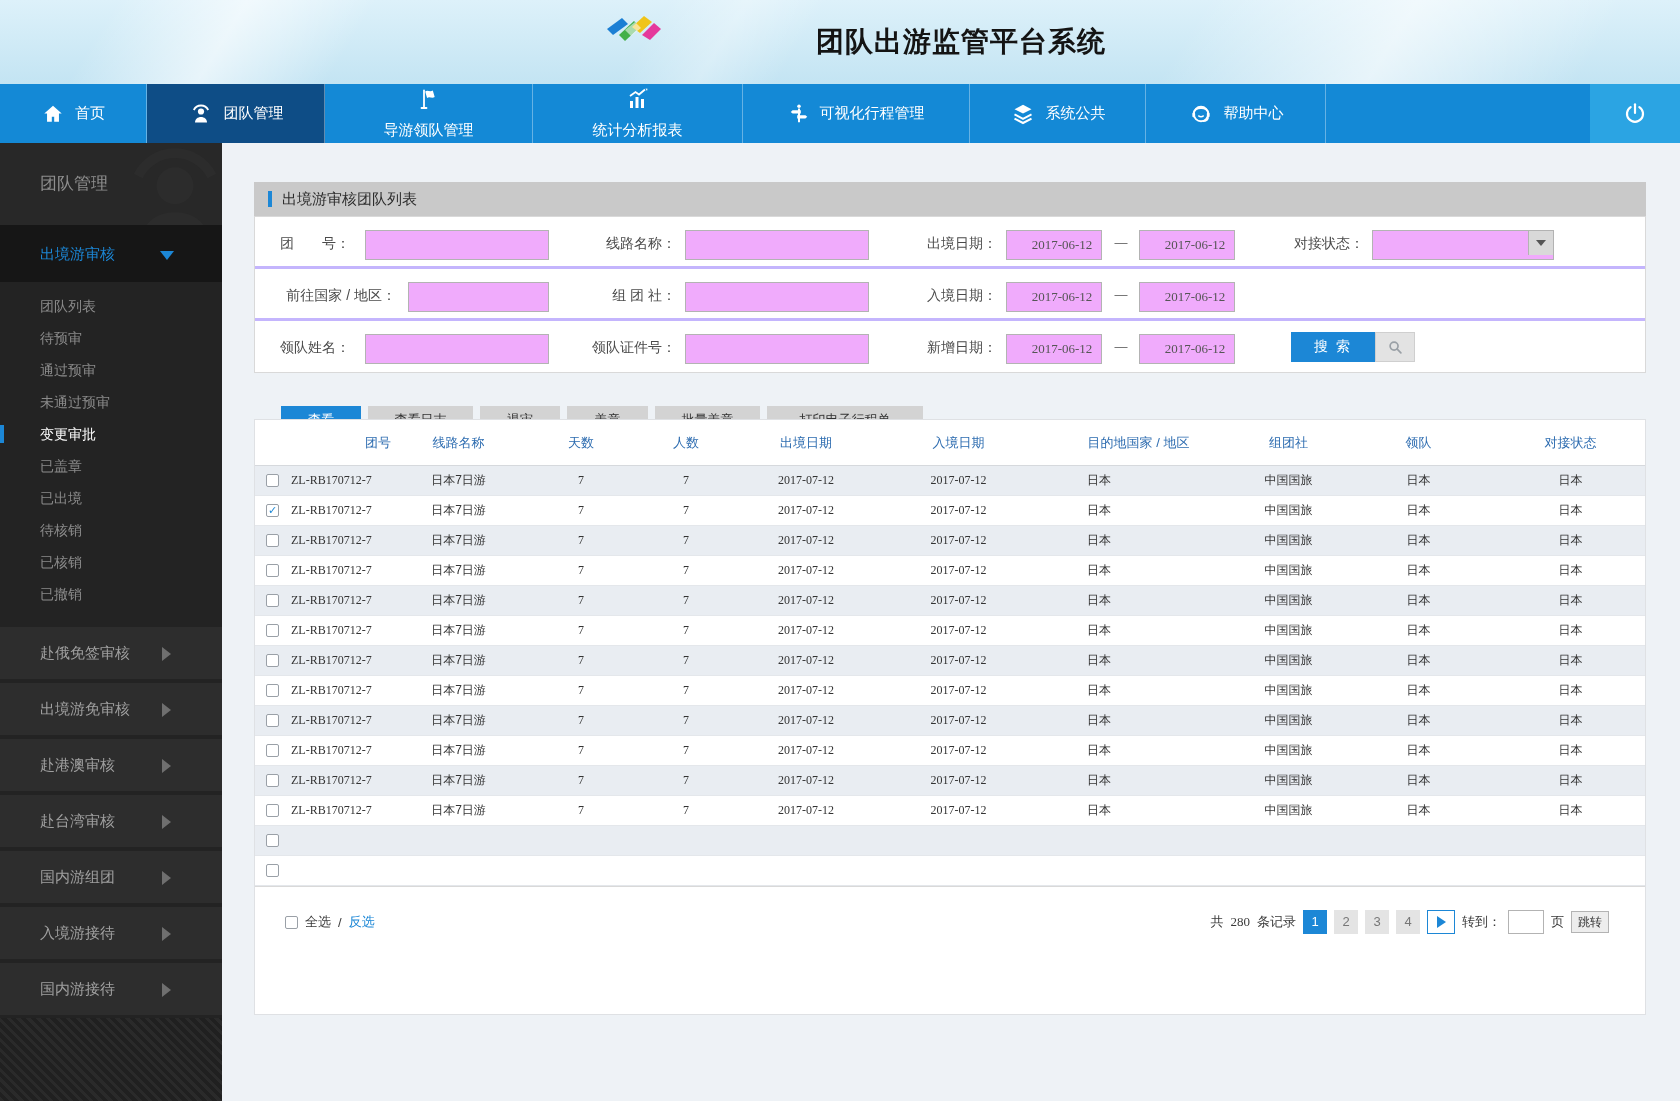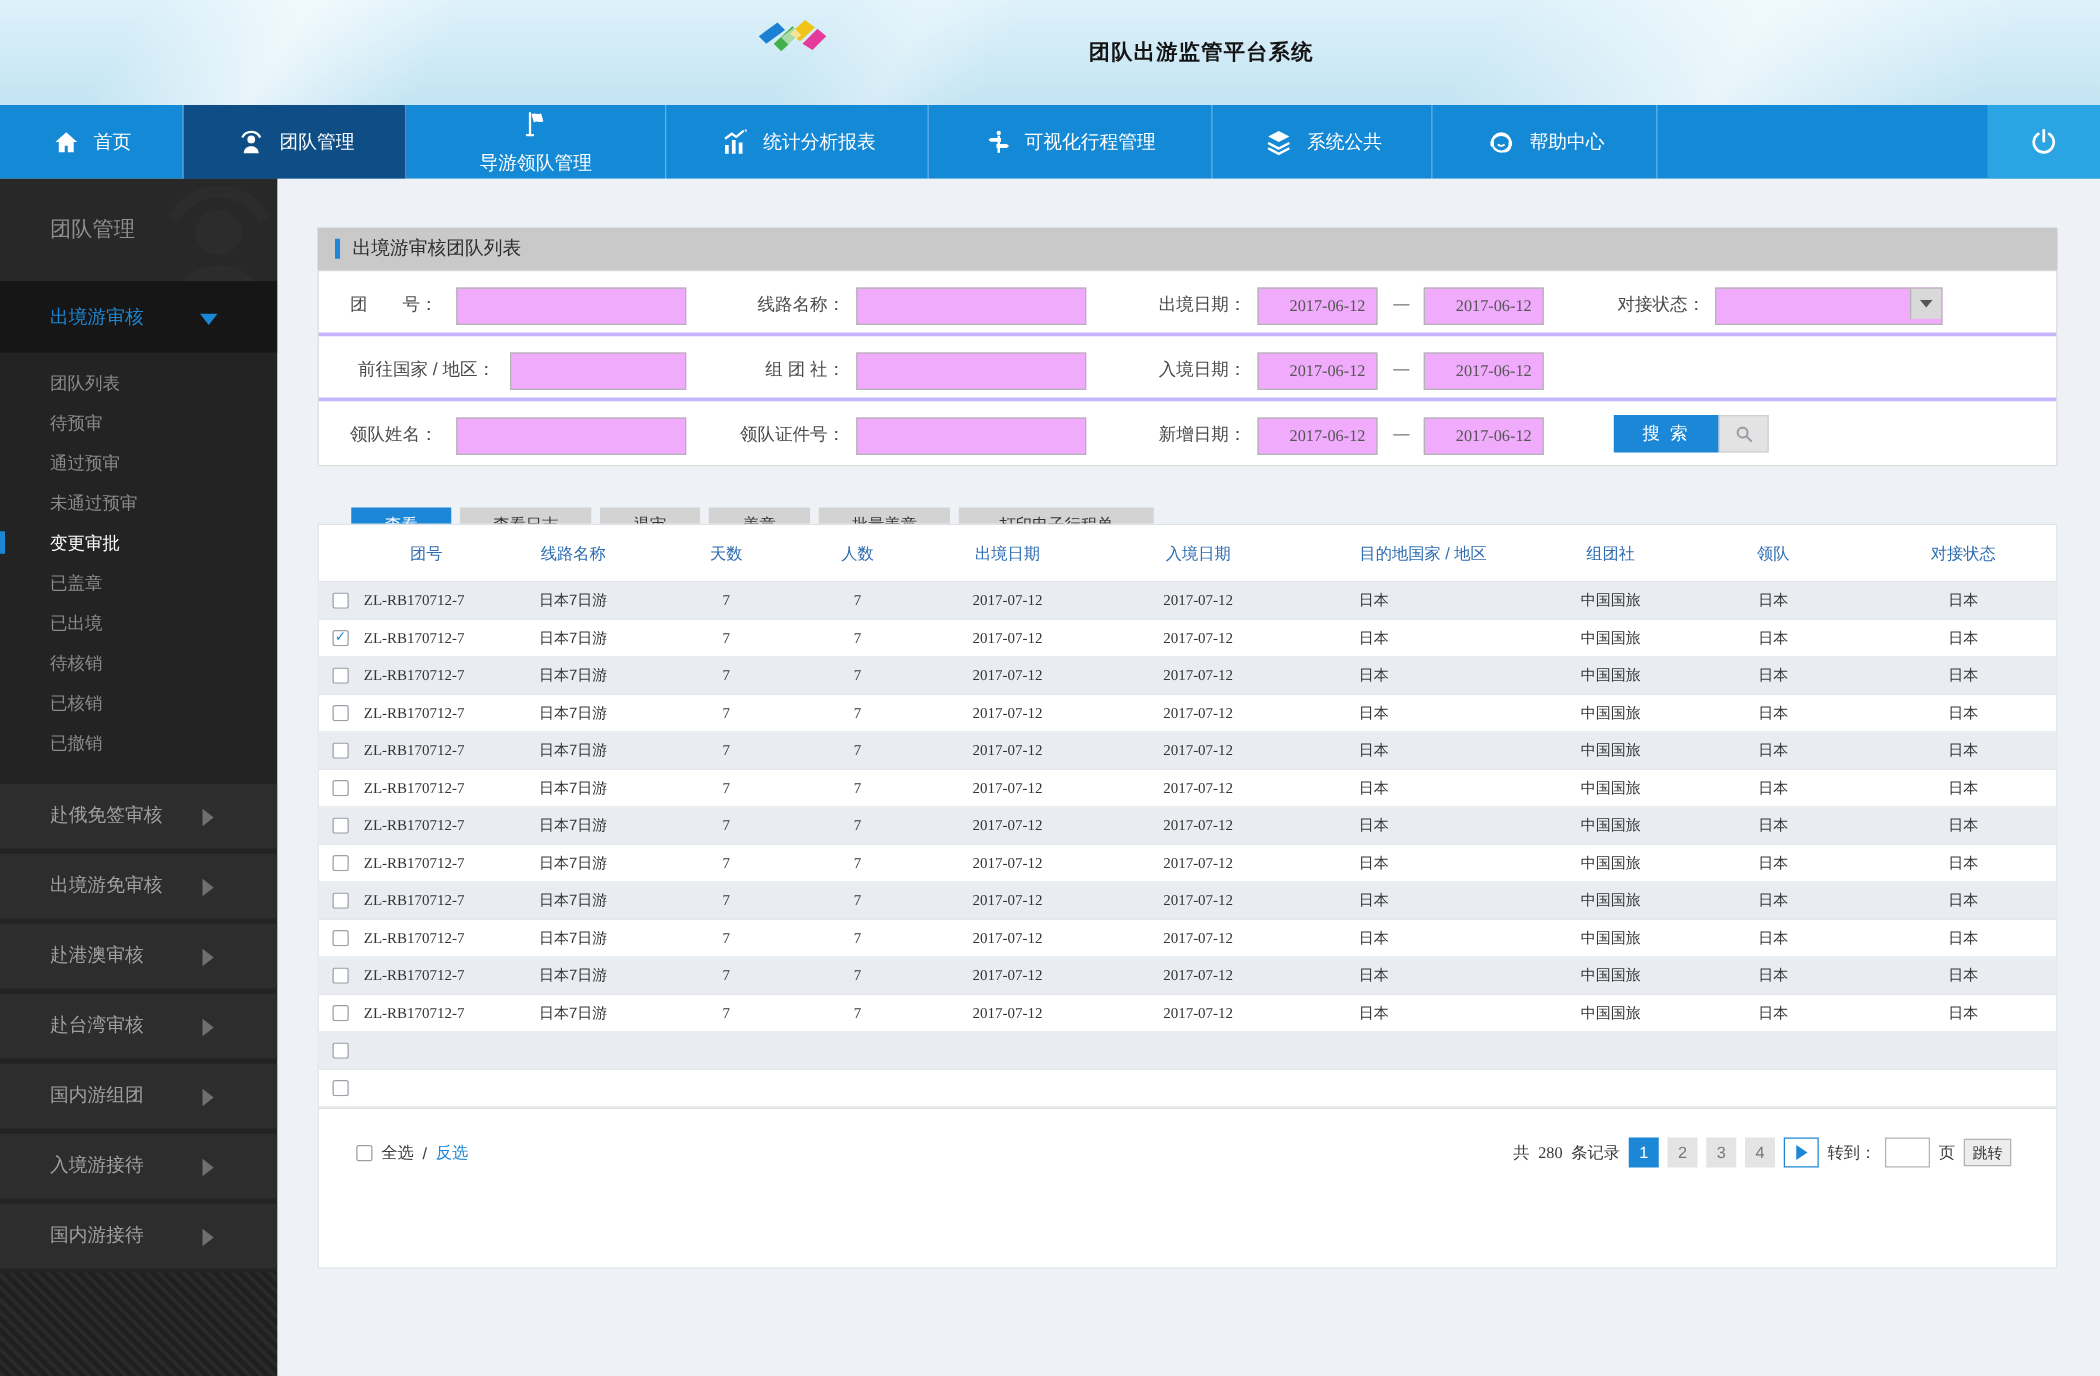--- a/index.html
+++ b/index.html
@@ -10,21 +10,21 @@
   .top-header { position:absolute; left:0; top:0; width:1680px; height:84px;
     background:linear-gradient(180deg,#ddf1fa 0%,#cfeaf6 55%,#c3e4f3 100%); overflow:hidden; }
   .streak { position:absolute; top:-20px; height:130px; transform:skewX(-32deg);
     background:linear-gradient(90deg,rgba(255,255,255,0) 0%,rgba(255,255,255,.6) 50%,rgba(255,255,255,0) 100%); }
   .streak.s1 { left:90px; width:260px; }
   .streak.s2 { left:1180px; width:420px; }
   .streak.s3 { left:640px; width:160px; opacity:.5; }
   .brand { position:absolute; left:0; top:0; width:100%; height:84px; }
   .logo { position:absolute; left:605px; top:12px; }
   .app-title { position:absolute; left:806px; top:0; width:310px; height:84px; line-height:84px;
-    text-align:center; font-size:17px; font-weight:bold; color:#141414; letter-spacing:1px; }
+    text-align:center; font-size:28px; font-weight:bold; color:#141414; letter-spacing:1px; }
 
   
   .navbar { position:absolute; left:0; top:84px; width:1680px; height:59px; background:#1489d6; display:flex; }
   .nav-tab { height:59px; display:flex; align-items:center; justify-content:center; gap:10px;
     color:#fff; font-size:15px; border-right:1px solid rgba(255,255,255,.35); cursor:pointer; }
   .nav-tab.active { background:#0e4d86; }
   .nav-tab svg { display:block; }
   .nav-fill { flex:1; }
   .power-btn { width:90px; height:59px; background:#2ba4e3; border:none; cursor:pointer;
     display:flex; align-items:center; justify-content:center; }
@@ -85,21 +85,21 @@
   
   .actions { position:absolute; left:32px; top:263px; height:28px; display:flex; padding-left:27px; gap:7px; }
   .act-btn { height:27px; border:none; font-size:13px; color:#333; background:#d3d3d3; cursor:pointer; font-family:inherit; }
   .act-btn.active { background:#1c87d6; color:#fff; }
 
   
   .table-box { position:absolute; left:32px; top:276px; width:1392px; height:596px; background:#fff; border:1px solid #dfe1e4; }
   .trow { display:grid; grid-template-columns:36px 100px 135px 110px 100px 140px 165px 195px 105px 155px 1fr; align-items:center; }
   .t-header { height:46px; border-bottom:1px solid #d6d9dd; color:#2d6cb0; font-size:13px; }
   .t-header > div { text-align:center; }
-  .t-header > div.h-id { text-align:center; }
+  .t-header > div.h-id { text-align:right; }
   .t-row { height:30px; font-size:12px; color:#333; border-bottom:1px solid #e4e7eb; }
   .t-row.alt { background:#e9edf2; }
   .t-row > div { text-align:center; overflow:hidden; white-space:nowrap; }
   .t-row .c-id { text-align:left; font-family:"Liberation Serif","DejaVu Serif",serif; font-size:12px; }
   .t-row .c-dest { text-align:left; padding-left:46px; }
   .cbc { display:flex; justify-content:flex-start; padding-left:11px; }
   .cb { display:inline-block; width:13px; height:13px; background:#fff; border:1px solid #9aa0a7; border-radius:2px;
     cursor:pointer; position:relative; }
   .cb.checked::after { content:"✓"; position:absolute; left:0; top:-1px; width:11px; height:11px;
     color:#1c87d6; font-size:11px; font-weight:bold; line-height:12px; text-align:center; }
@@ -161,21 +161,21 @@
         <div class="nav-tab" style="width: 208px; flex-direction: column;">
           <span>
             <svg width="24" height="24" viewBox="0 0 24 24">
               <path d="M7 3.5 v17" stroke="#fff" stroke-width="1.8" stroke-linecap="round"></path>
               <path d="M4.5 21 h5" stroke="#fff" stroke-width="1.8" stroke-linecap="round"></path>
               <path d="M8.2 4.5 c2.6-1.9 4.6 1 7.6-.9 l1.9 6.4 c-3 1.9-5-1-7.6.9 Z" fill="#fff"></path>
             </svg>
           </span>
           <span>导游领队管理</span>
         </div>
-        <div class="nav-tab" style="width: 210px;">
+        <div class="nav-tab" style="width: 210px; flex-direction: column;">
           <span>
             <svg width="26" height="24" viewBox="0 0 24 24">
               <rect x="4" y="14" width="3" height="7" fill="#fff"></rect>
               <rect x="9.5" y="10" width="3" height="11" fill="#fff"></rect>
               <rect x="15" y="12" width="3" height="9" fill="#fff"></rect>
               <path d="M4 9 l5.5-4 3.5 2.5 6-5" stroke="#fff" stroke-width="1.8" fill="none"></path>
               <path d="M19.5 1.5 l2 .3 -.5 2.2 Z" fill="#fff"></path>
             </svg>
           </span>
           <span>统计分析报表</span>

